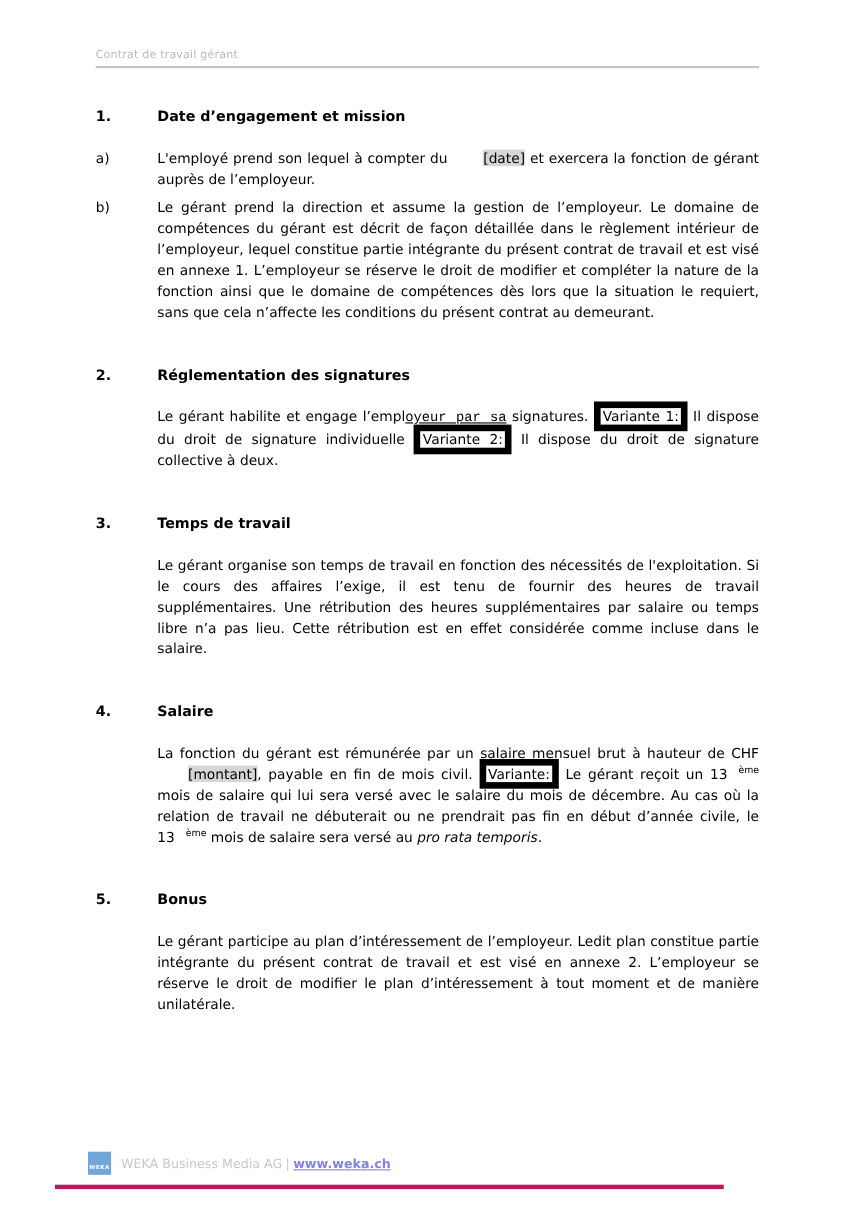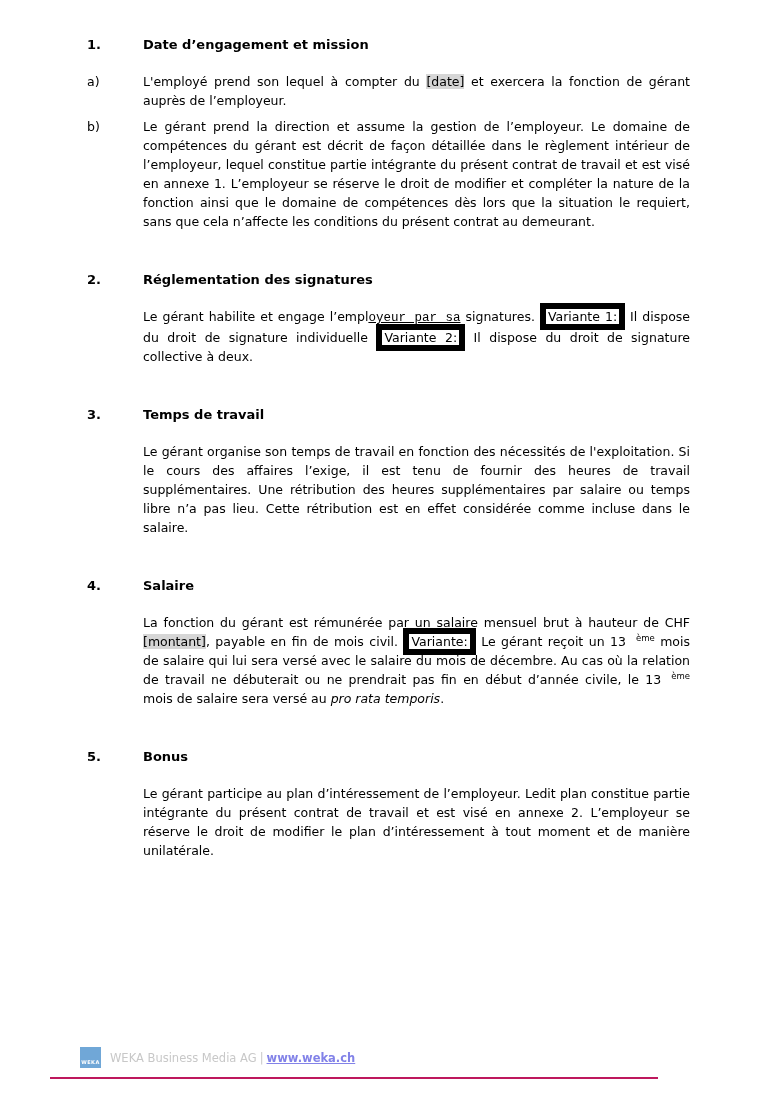--- a/index.html
+++ b/index.html
@@ -50,39 +50,39 @@
   .para-marker {
     font-size: 12.5px;
     line-height: 19px;
   }
   .para-text {
     font-size: 12.5px;
     line-height: 19px;
     text-align: justify;
   }
   
-  .s-highlight { background: #d6d6d6; }
+  .s-highlight { background: #d6d6d6; margin-left: 28px; }
   .s-boxed { border: 6px solid #000000; padding: 0 2px; }
   .s-bold { font-weight: normal; }
   .s-italic { font-style: italic; }
   .s-underline { text-decoration: underline; font-family: Liberation Mono, monospace; }
   .s-sup { vertical-align: super; font-size: 8.5px; line-height: 0; margin-left: 10px; }
   
   .doc-footer {
     position: absolute;
     left: 50px;
     top: 1047px;
     width: 608px;
   }
   .footer-row {
     display: flex;
     align-items: center;
     gap: 9px;
     padding-bottom: 9px;
-    border-bottom: 2px solid #be185d;
+    border-bottom: 4px solid #be185d;
     padding-left: 30px;
   }
   .weka-logo {
     width: 21px;
     height: 21px;
     background: #70a7d7;
     display: flex;
     align-items: flex-end;
     justify-content: center;
     padding-bottom: 3px;
@@ -107,20 +107,25 @@
     font-weight: bold;
     text-decoration: underline;
     cursor: pointer;
   }
 </style>
 </head>
 <body>
 
 <div class="page">
 
+  <div class="doc-header">
+    <div class="doc-header-inner">
+      <div class="doc-header-title">Contrat de travail gérant</div>
+    </div>
+  </div>
 
   <div class="content">
 
     <div class="section">
       <div class="sec-heading">
         <span>1.</span>
         <span>Date d’engagement et mission</span>
       </div>
       <div class="para-row">
         <span class="para-marker">a)</span>

